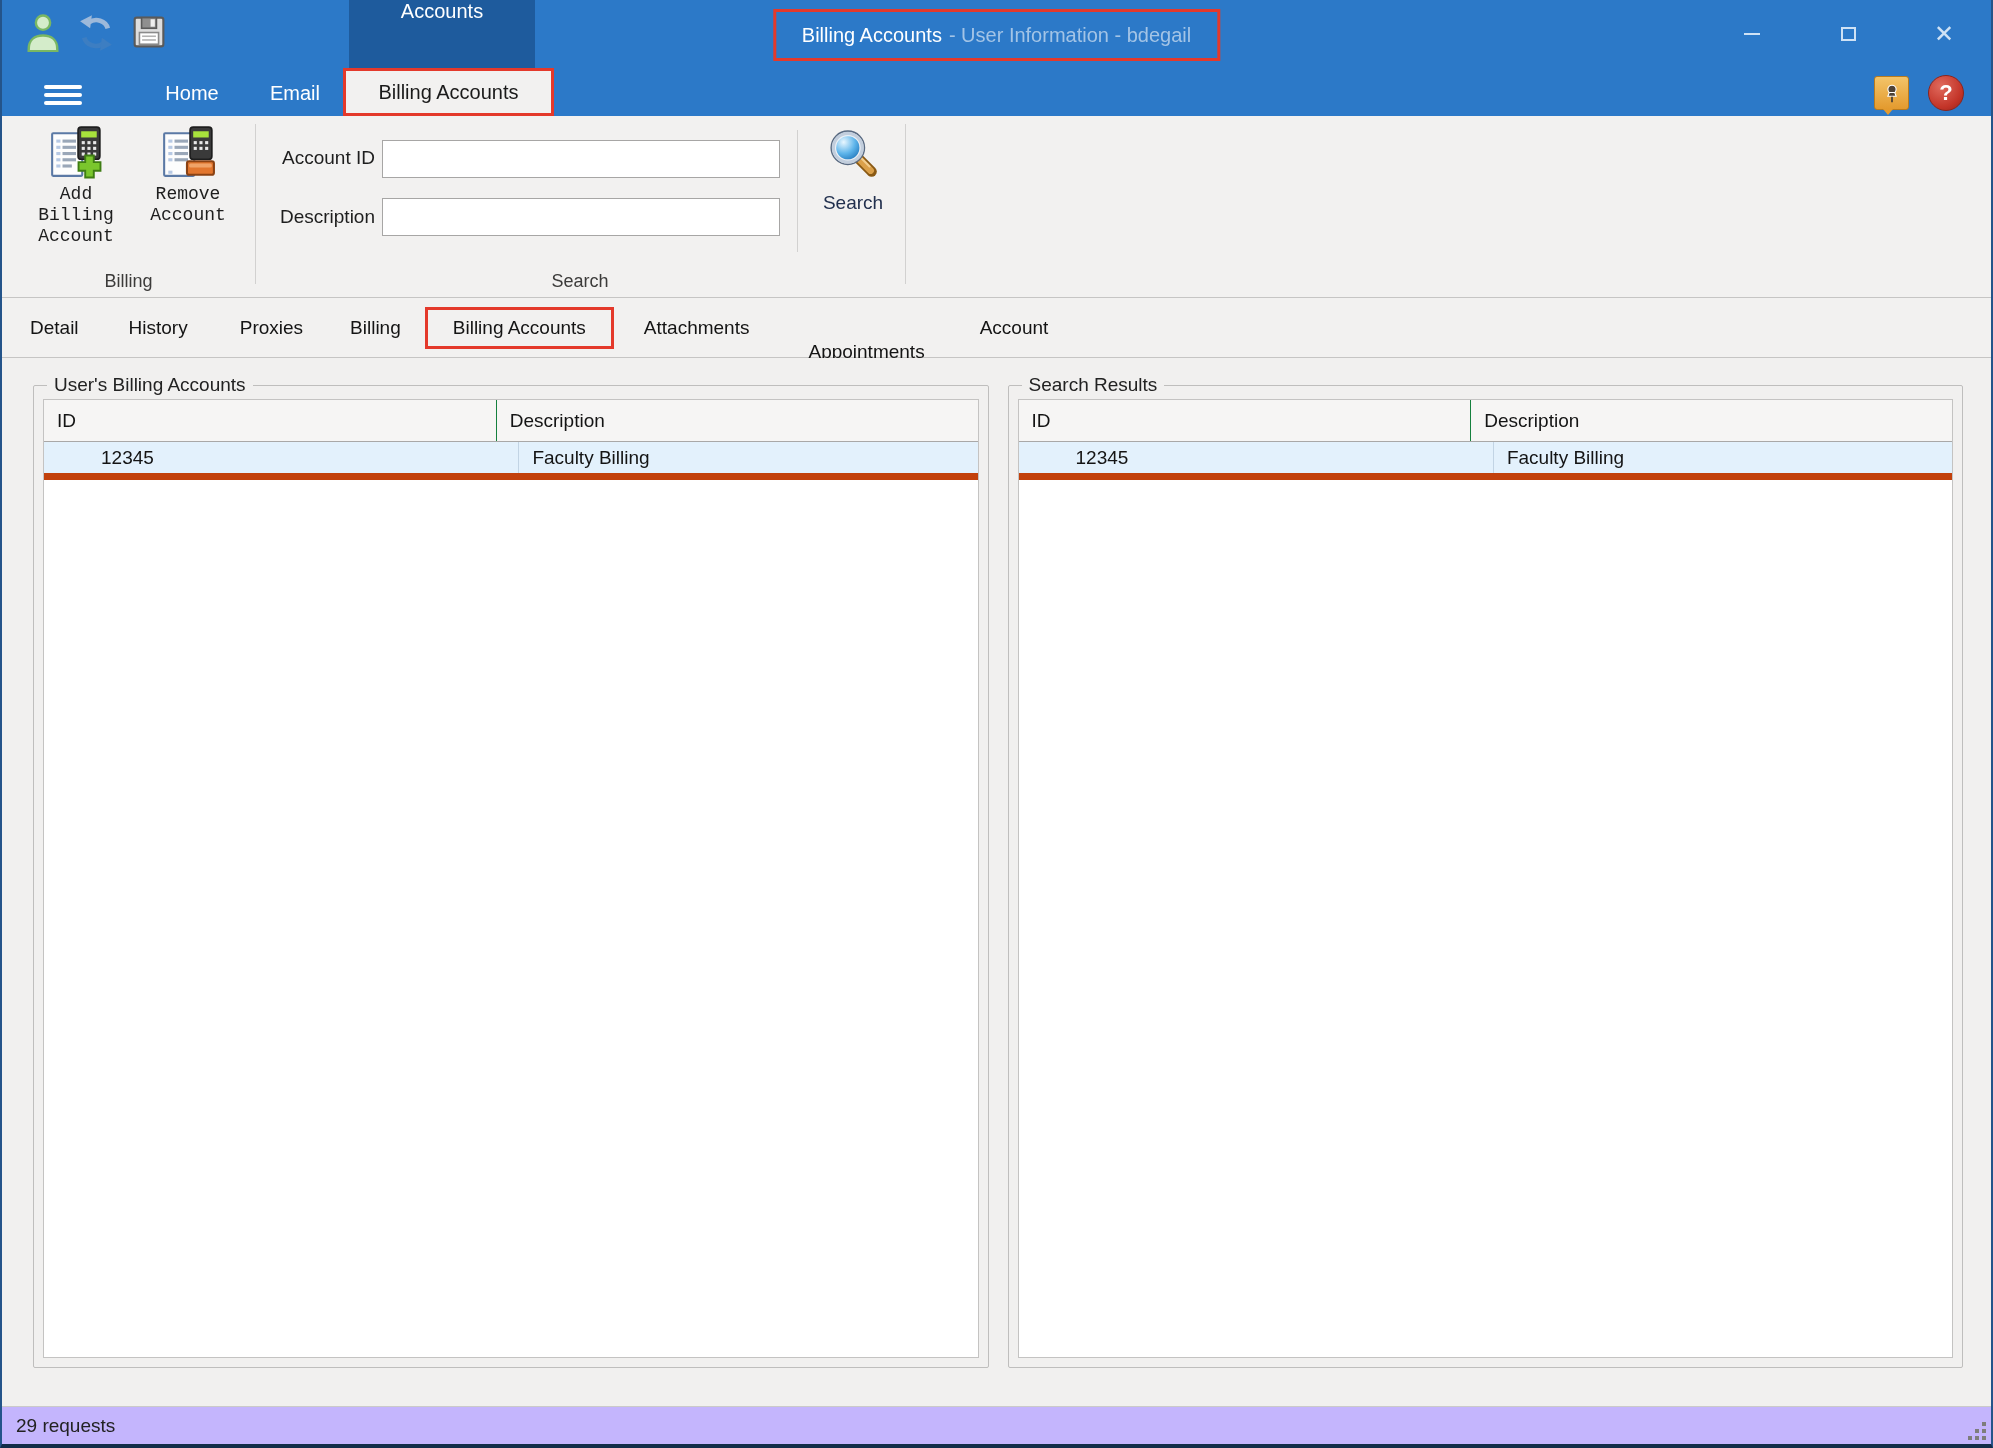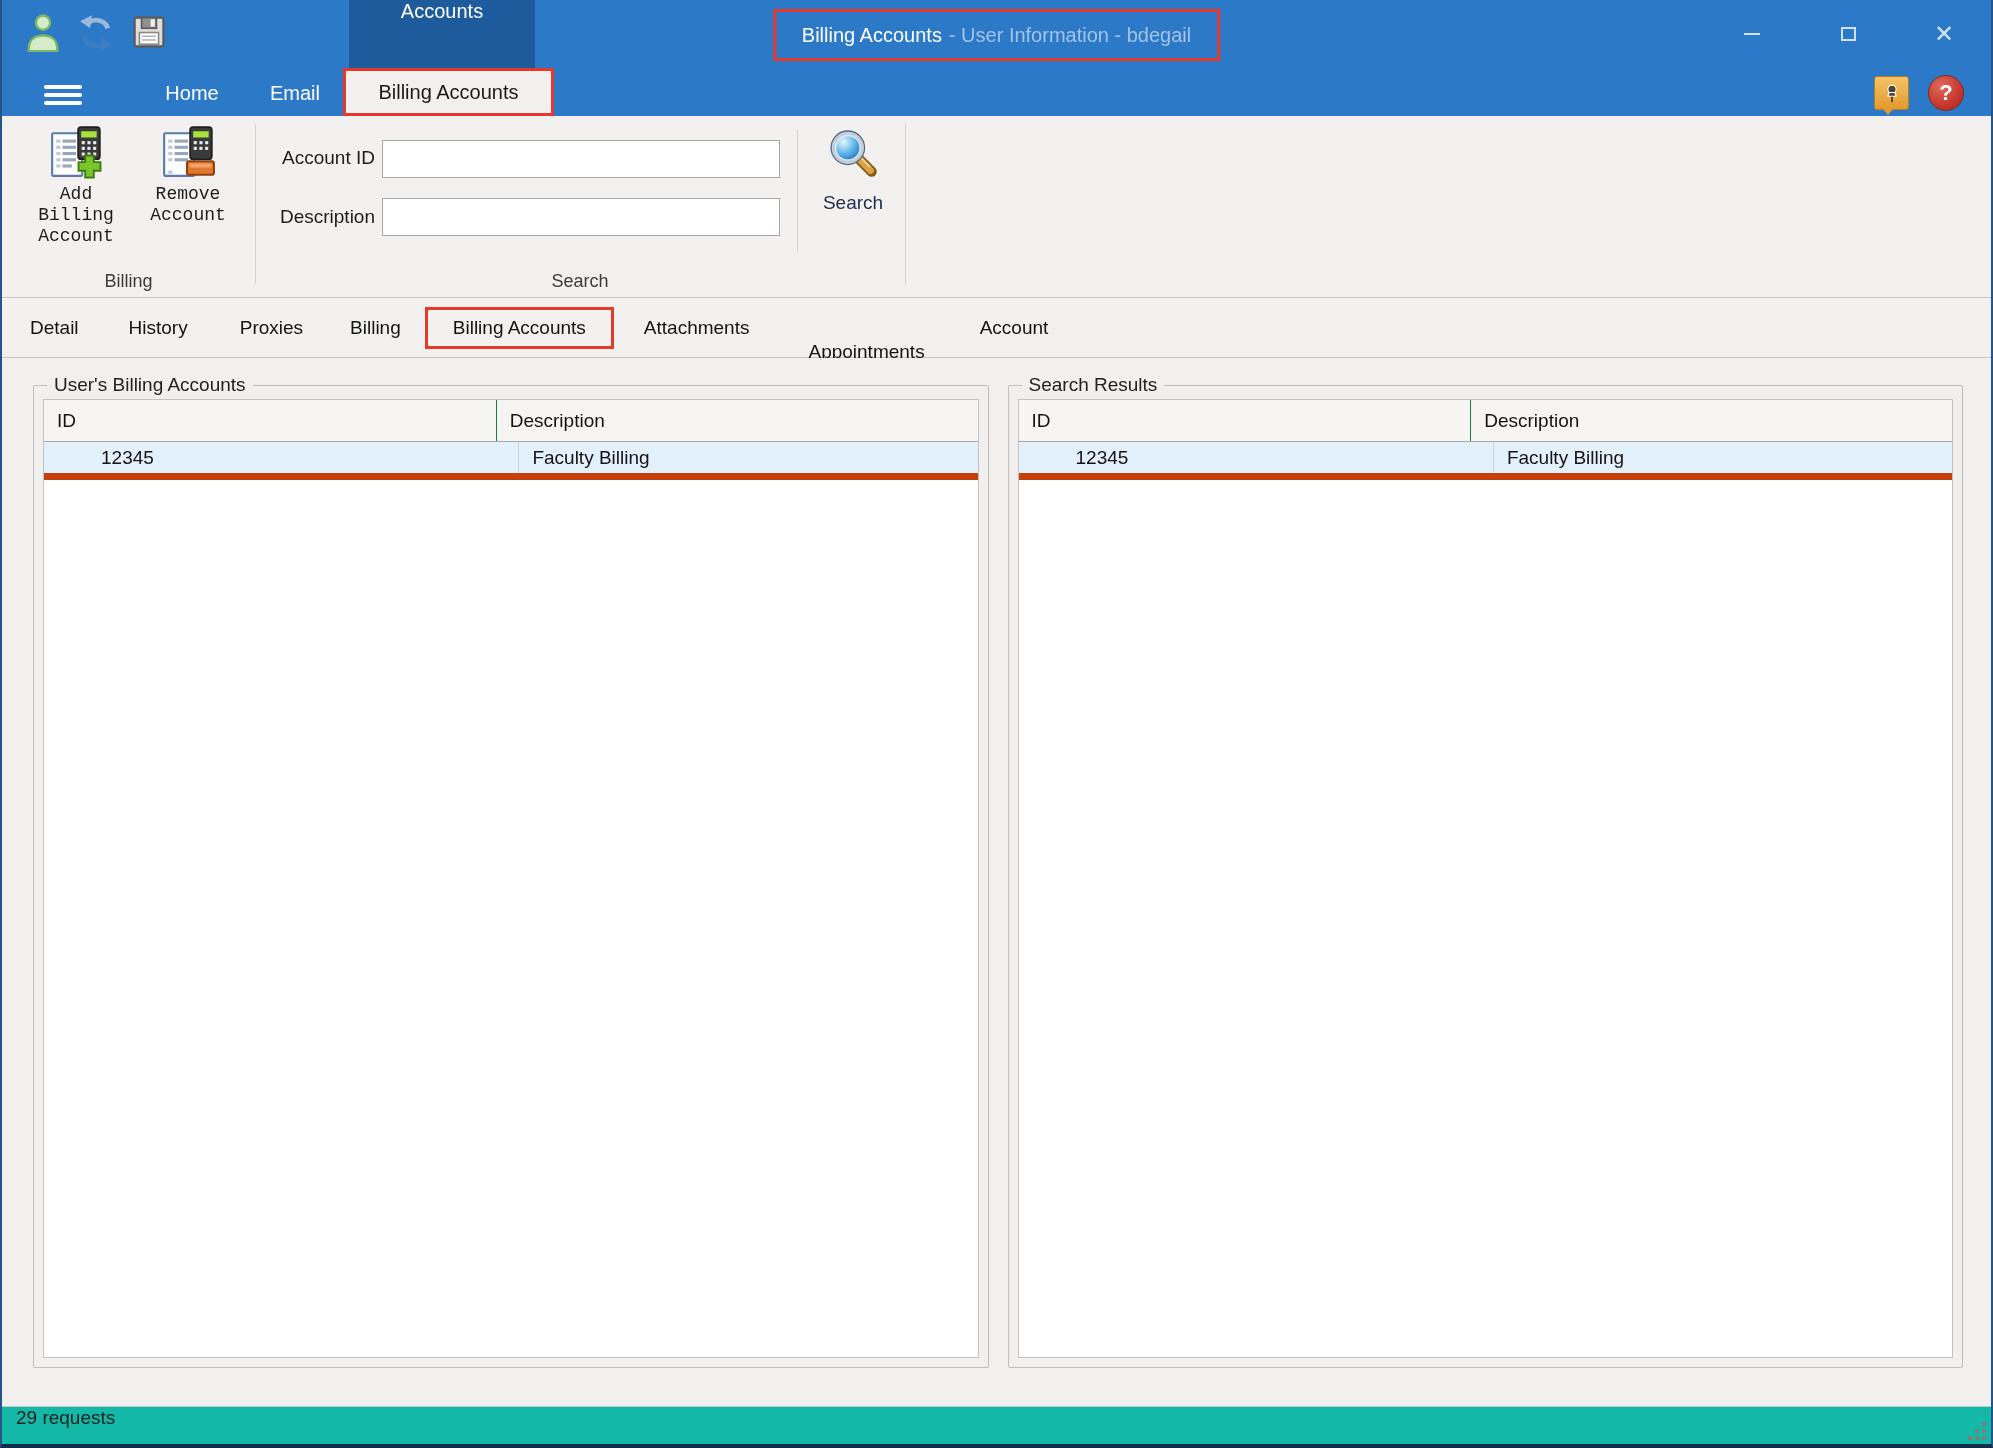--- a/index.html
+++ b/index.html
@@ -123,22 +123,22 @@
   .g-header { height: 42px; background: #f6f5f4; border-bottom: 1px solid #a9a8a7; display: flex; }
   .g-row { height: 38px; background: #e3f1fc; border-bottom: 7px solid #c2410c; display: flex; padding-left: 44px; }
   .cell-id { width: 48.5%; padding-left: 13px; display: flex; align-items: center;
     font-size: 19px; color: #141414; }
   .cell-desc { flex: 1; padding-left: 13px; display: flex; align-items: center;
     font-size: 19px; color: #141414; }
   .g-header .cell-id { border-right: 1px solid #15803d; }
   .g-row .cell-id { border-right: 1px solid #c2d4e4; }
 
   
-  .statusbar { position: relative; height: 39px; background: #14b8a6; border-top: 1px solid #cbcac9;
-    display: flex; align-items: flex-start; padding-left: 14px; }
+  .statusbar { position: relative; height: 39px; background: #c4b5fd; border-top: 1px solid #cbcac9;
+    display: flex; align-items: center; padding-left: 14px; }
   .status-text { font-size: 19px; color: #222; }
   .resize-grip { position: absolute; right: 5px; bottom: 5px; width: 18px; height: 18px; }
   .resize-grip i { position: absolute; width: 4px; height: 4px; background: #7e7d7c; }
   .rg1 { right: 0; bottom: 0; } .rg2 { right: 7px; bottom: 0; } .rg3 { right: 14px; bottom: 0; }
   .rg4 { right: 0; bottom: 7px; } .rg5 { right: 7px; bottom: 7px; }
   .rg6 { right: 0; bottom: 14px; }
 </style>
 </head>
 <body>
 

